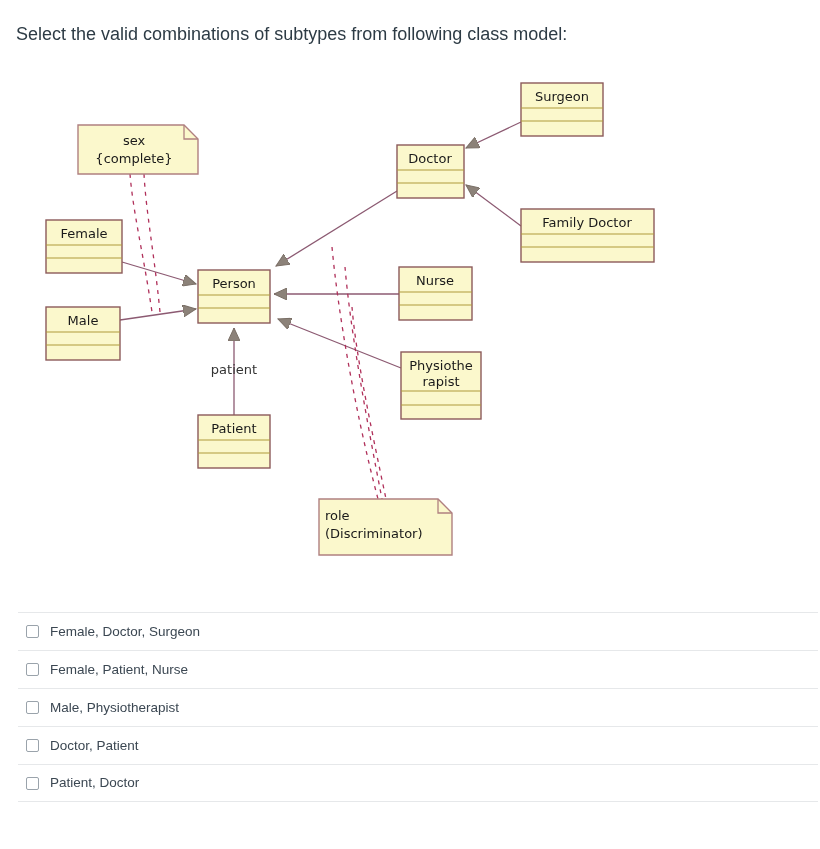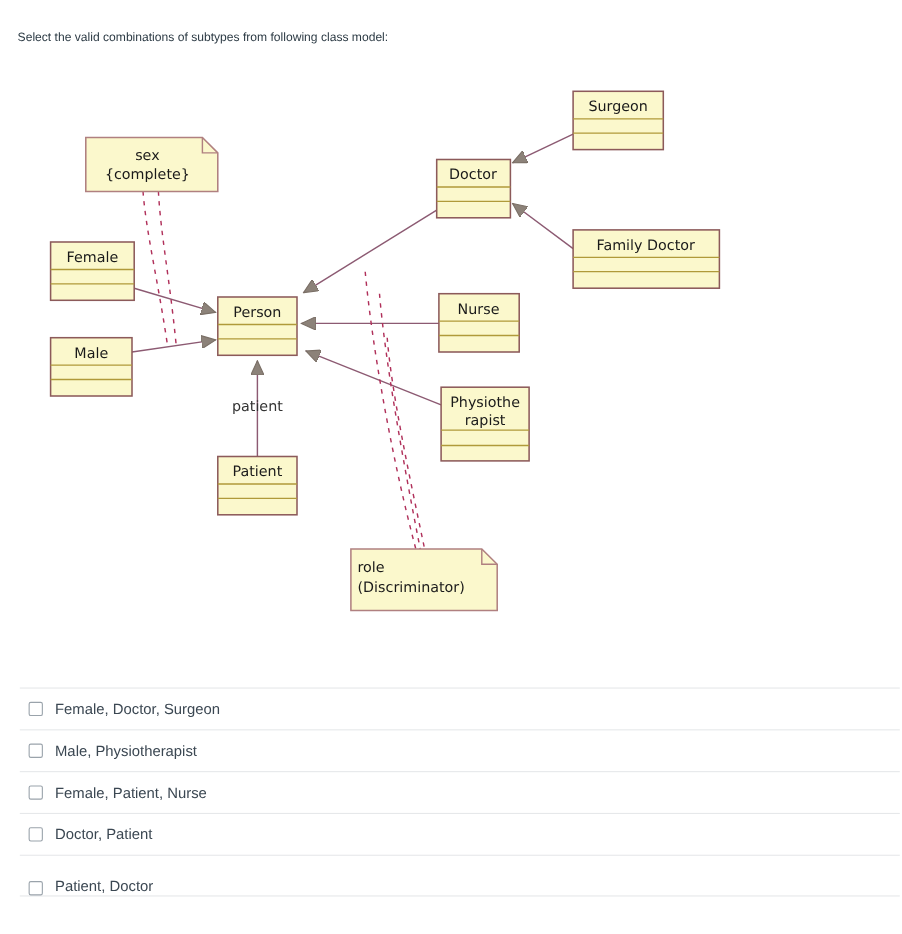--- a/index.html
+++ b/index.html
@@ -12,49 +12,48 @@
     height: 849px;
     font-family: "Liberation Sans", sans-serif;
     color: #2d3b45;
     position: relative;
     overflow: hidden;
   }
   #question-prompt {
     position: absolute;
     left: 16px;
     top: 25px;
-    font-size: 11px;
+    font-size: 18px;
     line-height: 18px;
     color: #2d3b45;
     white-space: nowrap;
   }
   #diagram-wrap {
     position: absolute;
     left: 0px;
     top: 62px;
     width: 820px;
     height: 515px;
   }
   #uml-svg { display: block; }
 
   #options-list {
     position: absolute;
     left: 18px;
     top: 612px;
     width: 800px;
-    margin-top: 13px;
   }
   .option-row {
     display: flex;
     align-items: center;
     height: 38px;
     border-top: 1px solid #e6e8ea;
     box-sizing: border-box;
   }
-  .option-row:last-child { border-bottom: 1px solid #e6e8ea; align-items: flex-end; }
+  .option-row:last-child { border-bottom: 1px solid #e6e8ea; }
   .opt-checkbox {
     width: 13px;
     height: 13px;
     border: 1px solid #9aa3ab;
     border-radius: 2px;
     background: #ffffff;
     margin-left: 8px;
     margin-right: 11px;
     flex: 0 0 auto;
     box-sizing: border-box;
@@ -203,30 +202,30 @@
 <div id="options-list">
 
   <div class="option-row">
     <span class="opt-checkbox"></span>
     <span class="opt-label">Female, Doctor, Surgeon</span>
   </div>
 
 
   <div class="option-row">
     <span class="opt-checkbox"></span>
+    <span class="opt-label">Female, Patient, Nurse</span>
+  </div>
+
+  <div class="option-row">
+    <span class="opt-checkbox"></span>
     <span class="opt-label">Male, Physiotherapist</span>
   </div>
 
   <div class="option-row">
     <span class="opt-checkbox"></span>
-    <span class="opt-label">Female, Patient, Nurse</span>
-  </div>
-
-  <div class="option-row">
-    <span class="opt-checkbox"></span>
     <span class="opt-label">Doctor, Patient</span>
   </div>
 
   <div class="option-row">
     <span class="opt-checkbox"></span>
     <span class="opt-label">Patient, Doctor</span>
   </div>
 
 </div>
 

